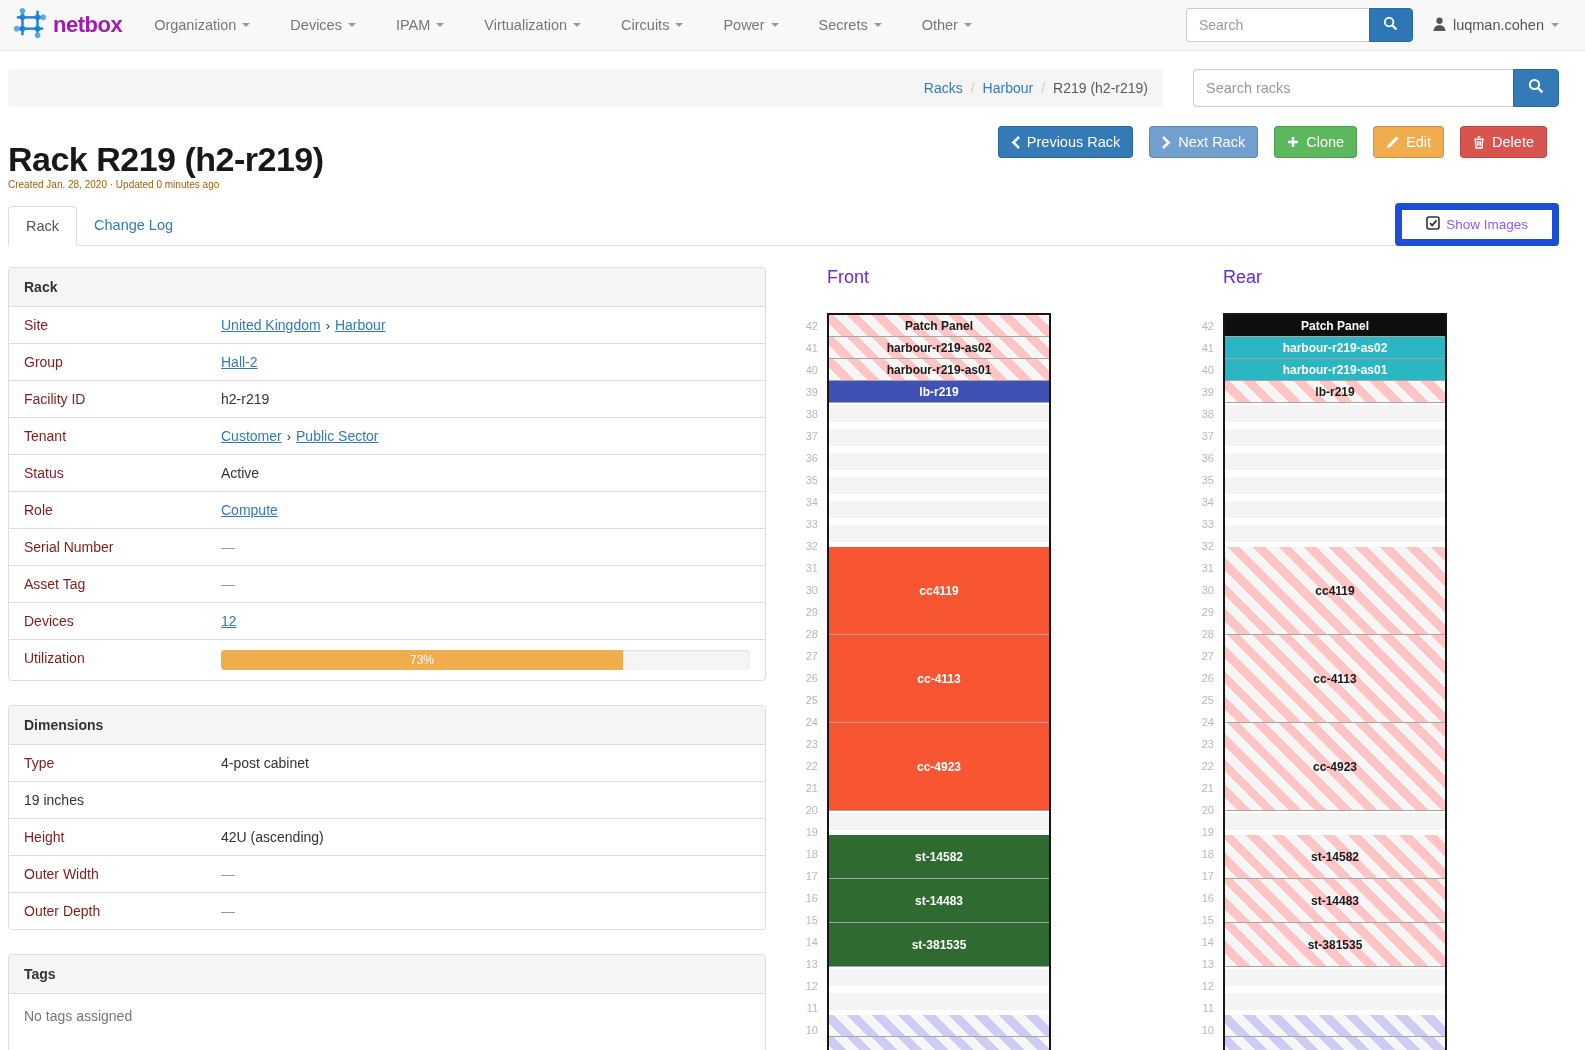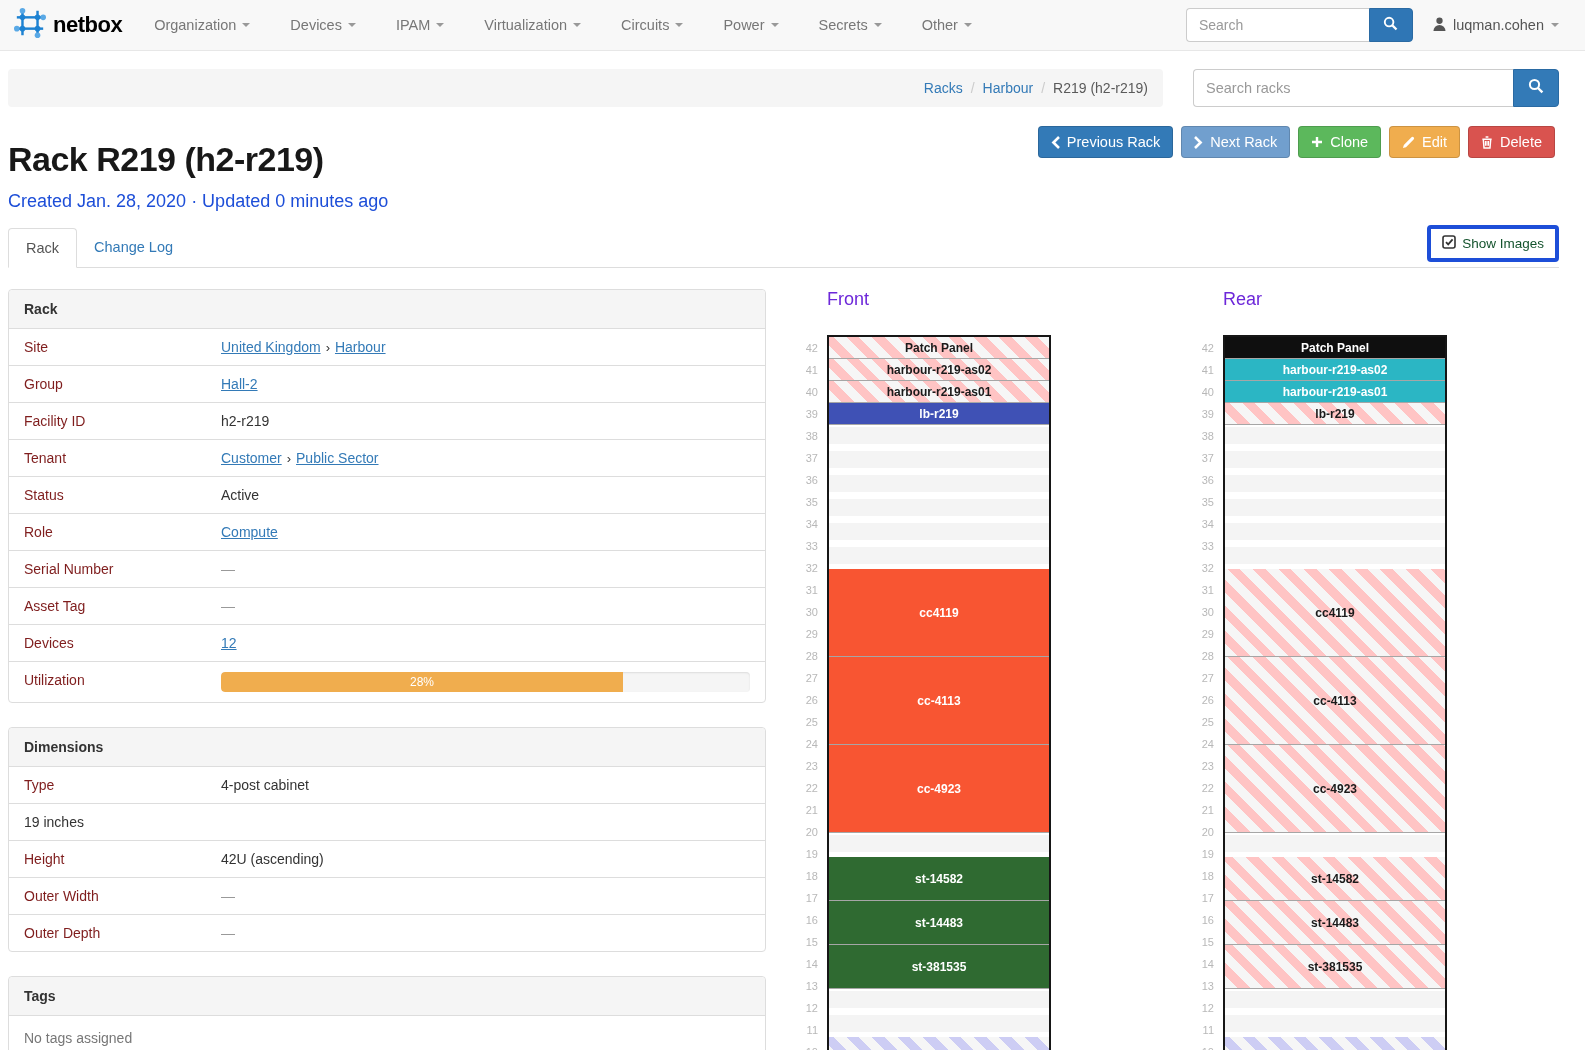--- a/index.html
+++ b/index.html
@@ -4,21 +4,21 @@
 <style>
   * { margin:0; padding:0; box-sizing:content-box; }
   html,body { width:1585px; height:1050px; overflow:hidden; background:#fff;
     font-family:"Liberation Sans", sans-serif; color:#333; }
   a { text-decoration:none; }
 
   
   .navbar { height:50px; background:#f8f8f8; border-bottom:1px solid #e7e7e7;
     display:flex; align-items:center; padding:0 26px 0 8px; }
   .brand { display:flex; align-items:center; gap:7px; margin-left:6px; cursor:pointer; }
-  .brand-text { font-size:22px; font-weight:bold; color:#000000; letter-spacing:-0.5px; }
+  .brand-text { font-size:22px; font-weight:bold; color:#a21caf; letter-spacing:-0.5px; }
   .nav-menus { display:flex; margin-left:12px; }
   .nav-link { color:#777; font-size:14.5px; padding:17px 20px; display:flex; align-items:center; gap:6px; cursor:pointer; }
   .caret { display:inline-block; width:0; height:0; border-left:4px solid transparent;
     border-right:4px solid transparent; border-top:4px solid #999; }
   .nav-right { margin-left:auto; display:flex; align-items:center; gap:20px; }
   .nav-search { display:flex; }
   .nav-search input { width:158px; height:20px; padding:6px 12px; font-size:14px;
     border:1px solid #ccc; border-radius:4px 0 0 4px; border-right:none; outline:none;
     font-family:"Liberation Sans",sans-serif; color:#555; }
   .nav-search input::placeholder { color:#999; }
@@ -36,41 +36,41 @@
   .crumb-sep { color:#ccc; padding:0 8px; }
   .crumb-active { color:#5a5a5a; }
   .rack-search { display:flex; width:366px; }
   .rack-search input { flex:1; height:24px; padding:6px 12px; font-size:14.5px; border:1px solid #ccc;
     border-radius:4px 0 0 4px; border-right:none; outline:none; font-family:"Liberation Sans",sans-serif; color:#555;}
   .rack-search input::placeholder { color:#999; }
   .rack-search .btn-search { width:44px; background:#337ab7; }
 
   
   .pagehead { position:relative; margin-top:19px; }
-  .actions { position:absolute; top:0; right:4px; display:flex; gap:8px; }
+  .actions { position:absolute; top:0; right:12px; display:flex; gap:16px; }
   .btn { display:flex; align-items:center; gap:7px; color:#fff; font-size:14.5px;
     padding:7px 12px; border-radius:4px; cursor:pointer; border:1px solid rgba(0,0,0,0.15); }
   .btn-prev   { background:#337ab7; }
   .btn-next   { background:#719fce; }
   .btn-clone  { background:#5cb85c; }
   .btn-edit   { background:#f0ad4e; }
   .btn-delete { background:#d9534f; }
   .btn svg { display:block; }
   h1 { font-size:34px; font-weight:700; color:#181818; padding-top:14px; letter-spacing:-0.5px; }
-  .meta { margin-top:12px; font-size:18px; color:#1d4ed8; }
+  .meta { font-size:10px; color:#a16207; }
 
   
   .tabbar { margin-top:16px; border-bottom:1px solid #ddd; display:flex; position:relative; }
   .tab { font-size:14.5px; padding:11px 17px; margin-bottom:-1px; cursor:pointer; }
   .tab.active { background:#fff; color:#555; border:1px solid #ddd; border-bottom:1px solid #fff;
     border-radius:4px 4px 0 0; }
   .tab.link { color:#337ab7; }
   .show-images { position:absolute; right:0; top:-3px; display:flex; align-items:center; gap:6px;
-    background:#fff; border:4px solid #1d4ed8; border-radius:4px; padding:6px 11px; font-size:13.5px;
-    color:#14532d; cursor:pointer; }
+    background:#fff; border:7px solid #1d4ed8; border-radius:4px; padding:6px 24px; font-size:13.5px;
+    color:#8b5cf6; cursor:pointer; }
 
   
   .content { margin-top:21px; position:relative; }
   .panels { width:758px; }
   .panel { border:1px solid #ddd; border-radius:4px; margin-bottom:24px; background:#fff; }
   .panel-head { background:#f5f5f5; border-bottom:1px solid #ddd; border-radius:4px 4px 0 0;
     padding:11px 15px; font-size:14px; font-weight:bold; color:#333; }
   .trow { display:flex; font-size:14px; border-top:1px solid #ddd; }
   .trow:first-child { border-top:none; }
   .tlabel { width:167px; padding:10px 15px; color:#7f1d1d; }
@@ -307,21 +307,21 @@
               <div class="tvalue"><span class="muted">—</span></div>
             </div>
             <div class="trow">
               <div class="tlabel">Devices</div>
               <div class="tvalue"><a>12</a></div>
             </div>
             <div class="trow">
               <div class="tlabel">Utilization</div>
               <div class="tvalue">
                 <div class="progress">
-                  <div class="progress-fill" style="width: 76%; background: rgb(240, 173, 78);">28%</div>
+                  <div class="progress-fill" style="width: 76%; background: rgb(240, 173, 78);">73%</div>
                 </div>
               </div>
             </div>
           </div>
       </div>
       <div class="panel">
         <div class="panel-head">Dimensions</div>
         <div id="dim-rows">
             <div class="trow">
               <div class="tlabel">Type</div>

